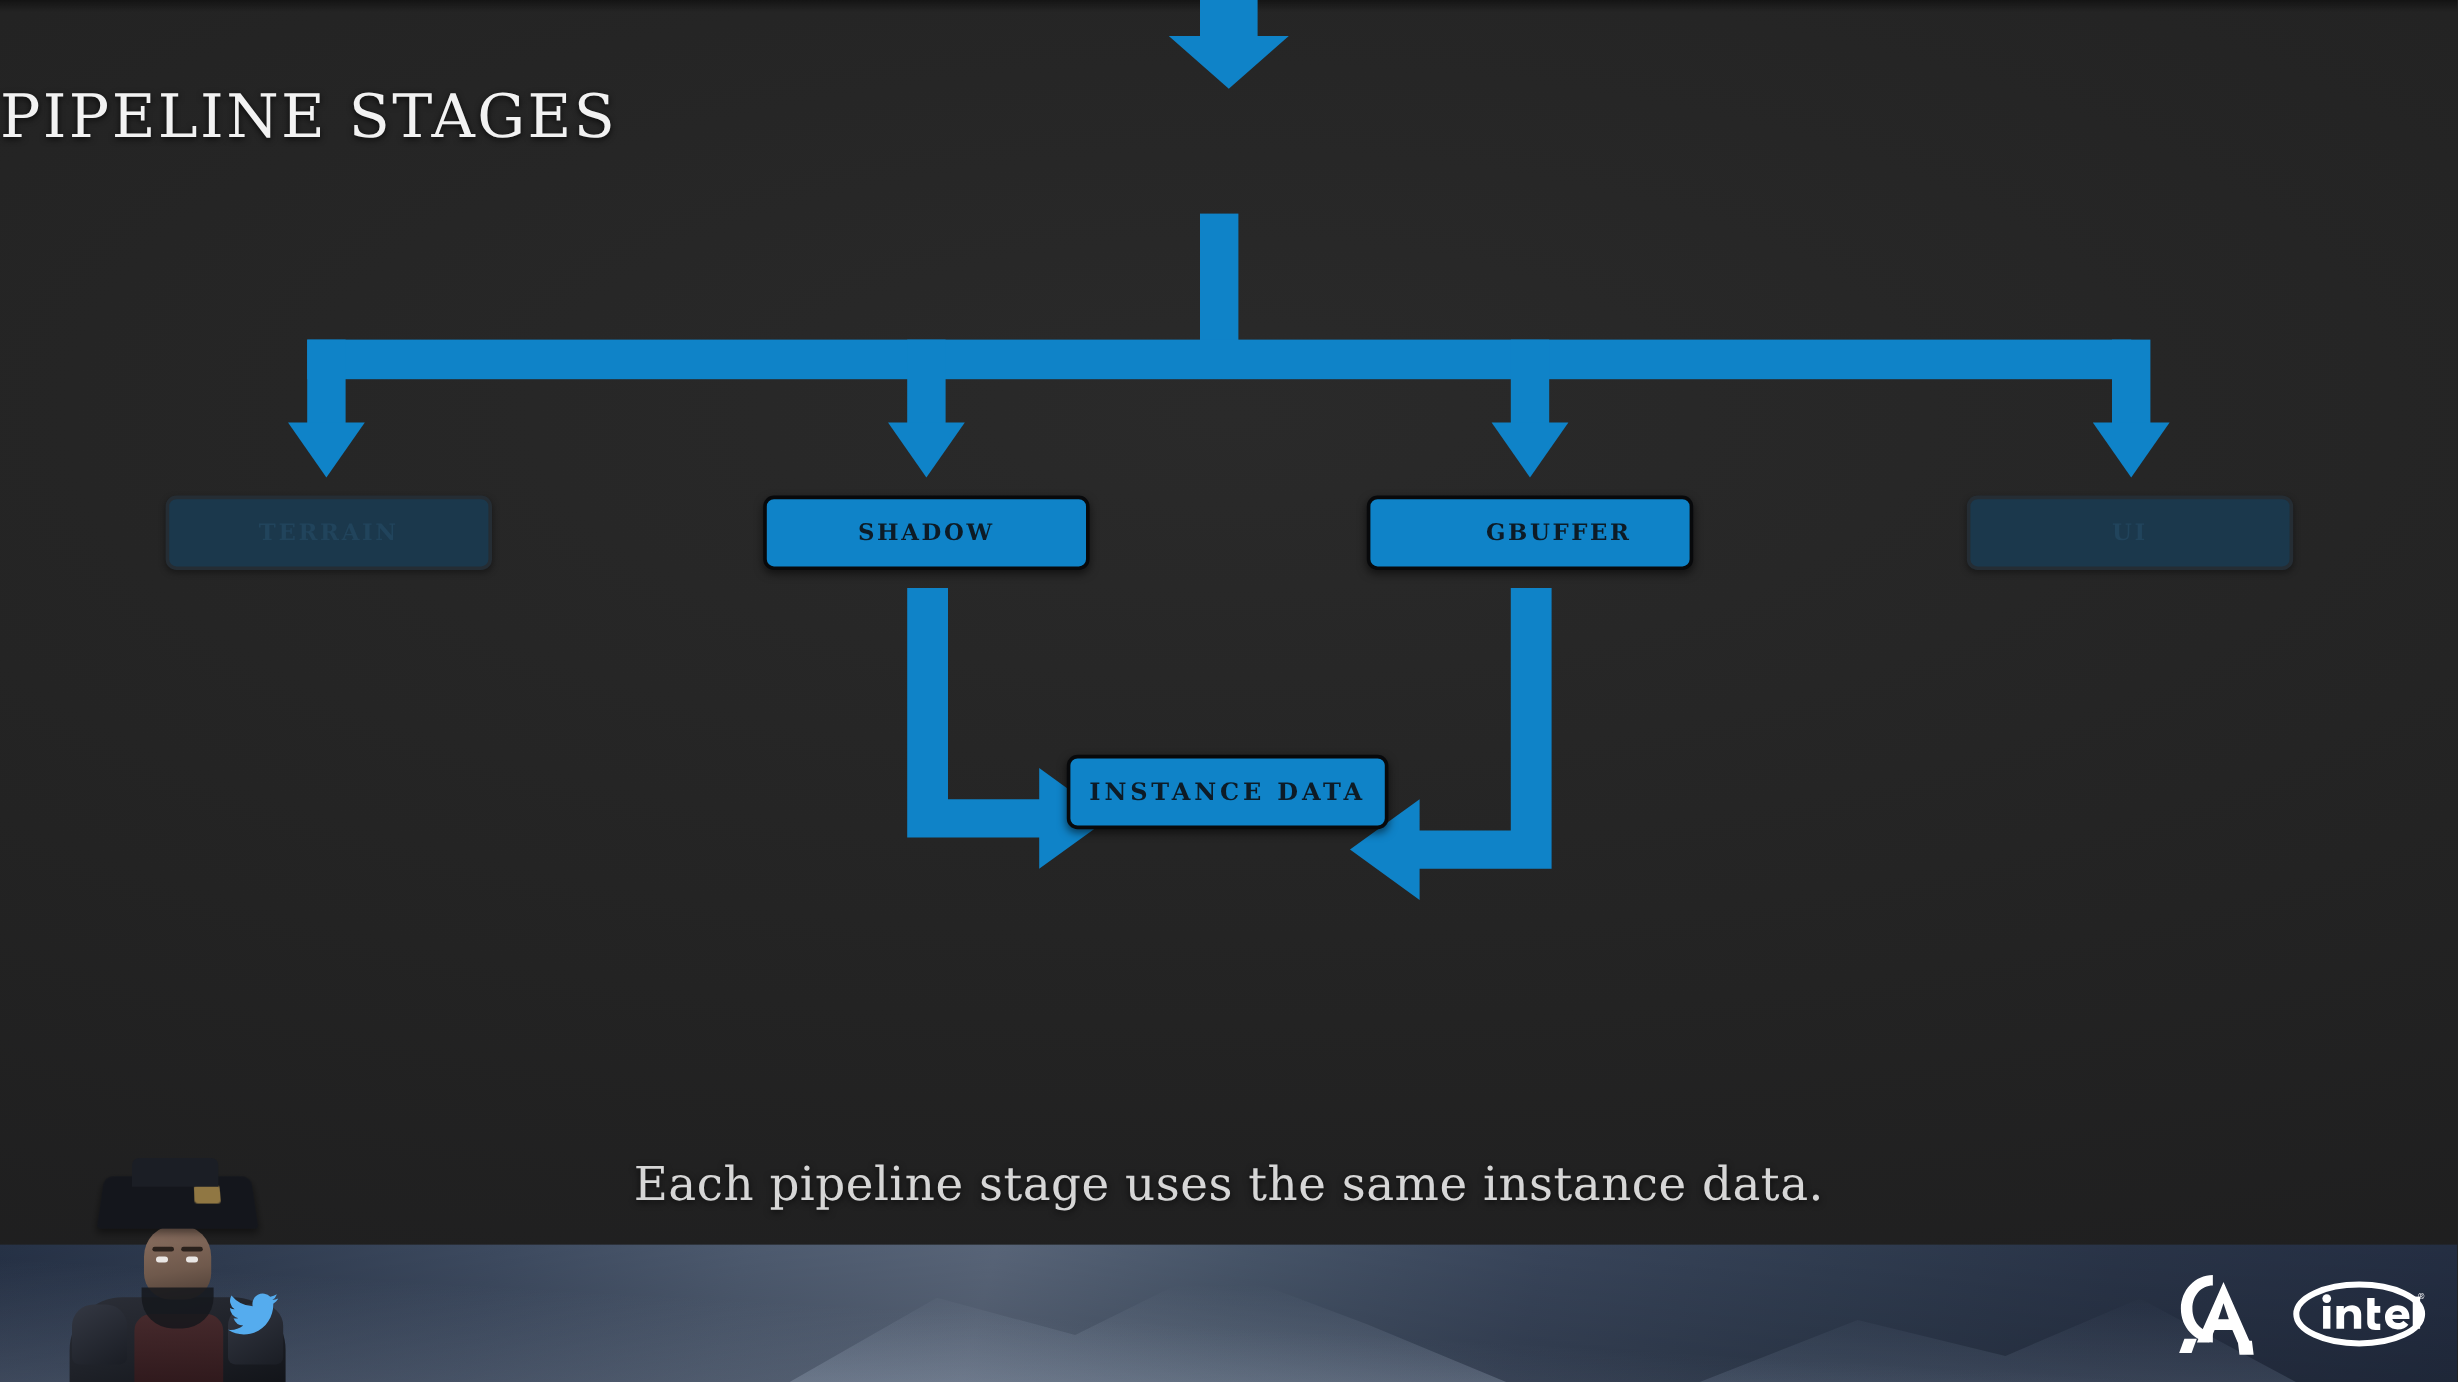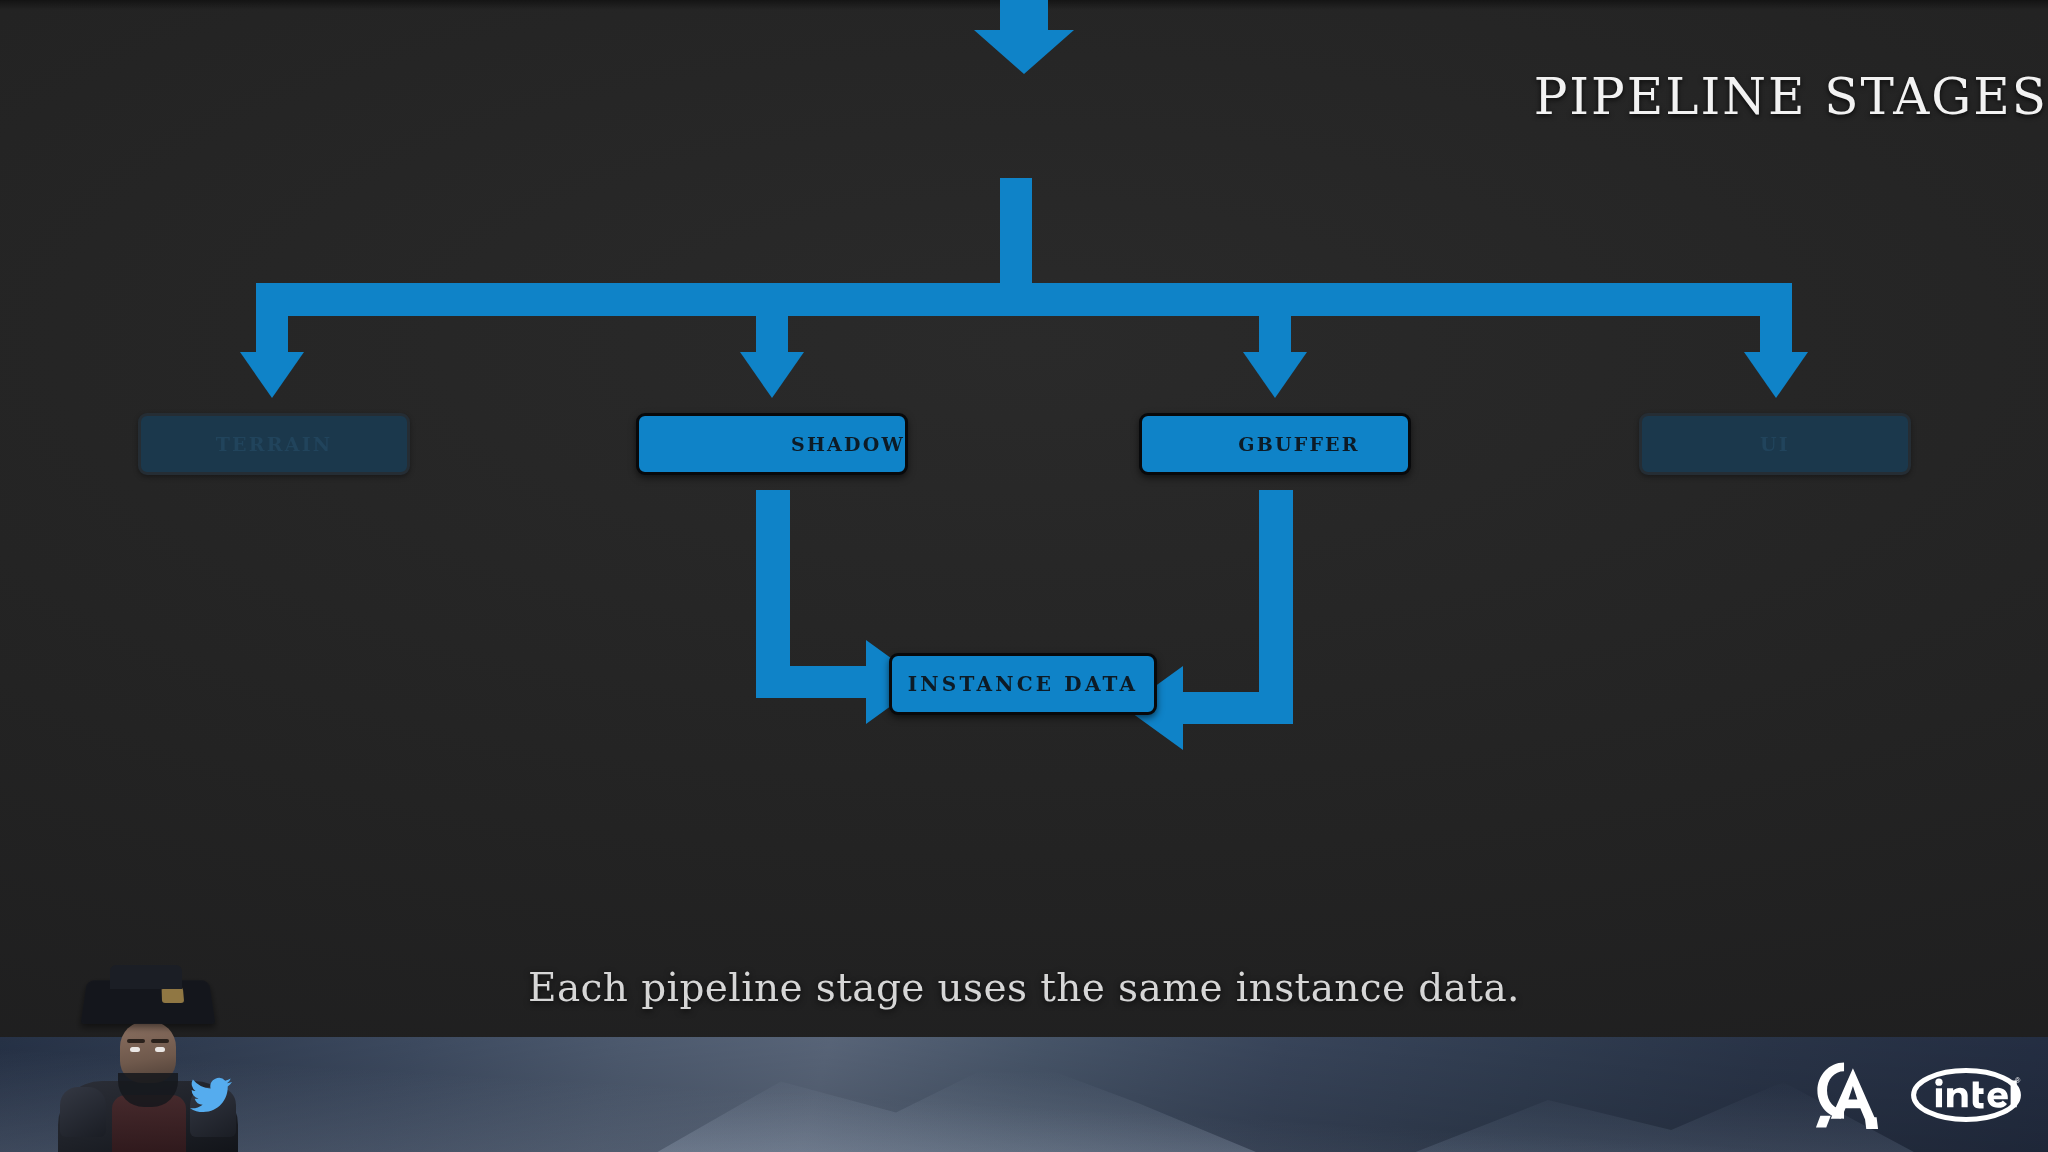--- a/index.html
+++ b/index.html
@@ -16,21 +16,21 @@
     width:2048px; height:1152px;
     background:
       radial-gradient(ellipse 120% 80% at 50% 30%, #2a2a2a 0%, #232323 55%, #1d1d1e 100%);
     overflow:hidden;
   }
 
   
   #title {
     position:absolute;
     top:68px; left:0; width:2048px;
-    text-align:right;
+    text-align:left;
     color:#f2f2f2;
     font-family:"DejaVu Serif", serif;
     font-size:50px;
     font-weight:400;
     letter-spacing:2px;
     text-shadow:0 2px 5px rgba(0,0,0,.75);
   }
 
   
   #flow {
@@ -60,27 +60,27 @@
     box-shadow:0 3px 7px rgba(0,0,0,.55);
   }
   .stage-box.dim {
     background:#1b384c;
     border:3px solid #252d34;
     color:#21445c;
     box-shadow:0 2px 5px rgba(0,0,0,.35);
   }
 
   #box-terrain  { left:138px;  top:413px; width:272px; }
-  #box-shadow   { left:636px;  top:413px; width:272px;justify-content:flex-end; }
+  #box-shadow   { left:636px;  top:413px; width:272px; }
   #box-gbuffer  { left:1139px; top:413px; width:272px;padding-left:48px; }
   #box-ui       { left:1639px; top:413px; width:272px; }
 
   #box-instance {
     left:889px; top:629px; width:268px; height:62px;
-    font-size:20px; letter-spacing:3.2px;margin-top:24px;
+    font-size:20px; letter-spacing:3.2px;
   }
 
   
   #caption {
     position:absolute;
     top:965px; left:0; width:2048px;
     text-align:center;
     color:#d6d6d6;
     font-family:"DejaVu Serif", serif;
     font-size:39px;

